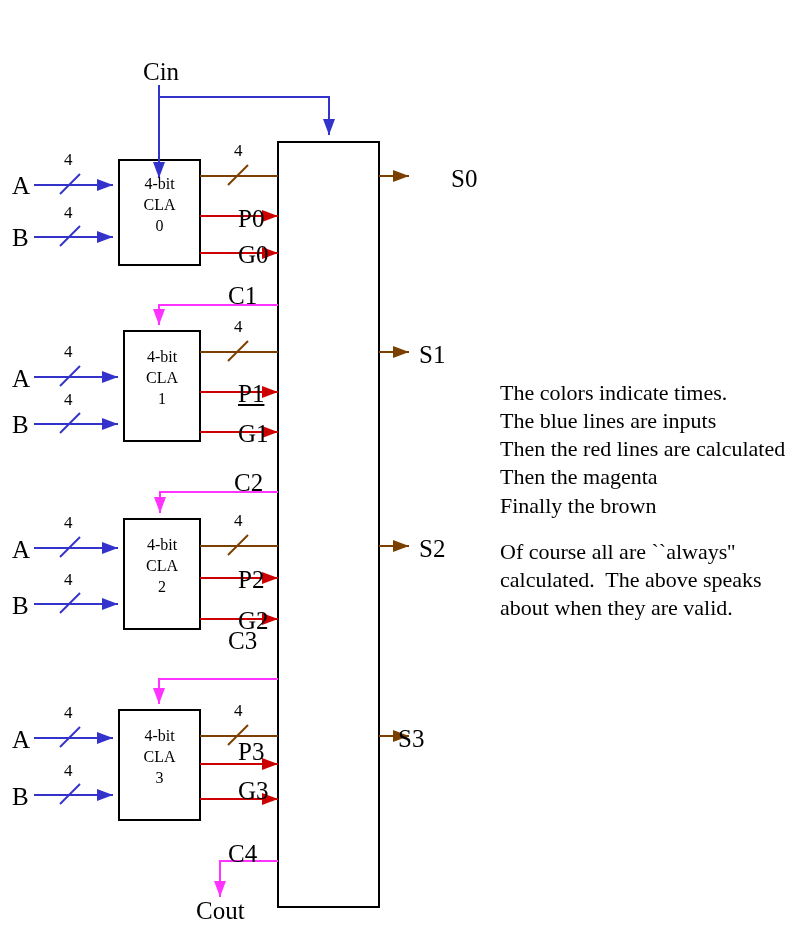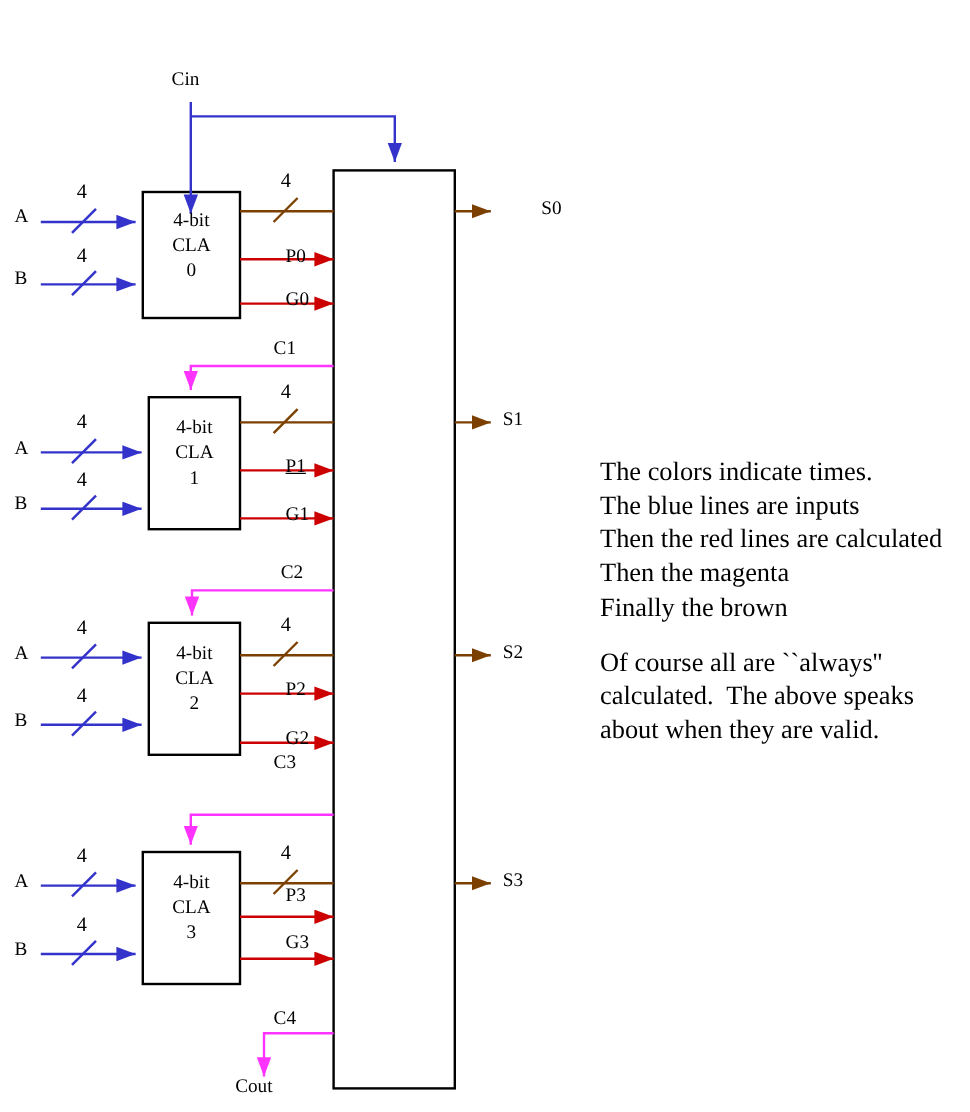--- a/index.html
+++ b/index.html
@@ -20,21 +20,21 @@
   svg.diagram {
     position: absolute;
     left: 0;
     top: 0;
     width: 808px;
     height: 927px;
   }
   .lbl {
     position: absolute;
     font-family: "Liberation Serif", serif;
-    font-size: 16px;
+    font-size: 25px;
     color: #000000;
     white-space: pre;
     line-height: 1.05;
   }
   .lbl.small {
     font-size: 17px;
   }
   .notes {
     position: absolute;
     font-family: "Liberation Serif", serif;
@@ -225,21 +225,21 @@
   <div class="lbl" style="left:228px; top:628px;">C3</div>
 
   <div class="blockname" style="left:119px; top:726px; width:81px;"><span>4-bit</span><br><span>CLA</span><br><span>3</span></div>
   <div class="lbl" style="left:12px; top:727px;">A</div>
   <div class="lbl" style="left:12px; top:784px;">B</div>
   <div class="lbl small" style="left:64px; top:704px;">4</div>
   <div class="lbl small" style="left:64px; top:762px;">4</div>
   <div class="lbl small" style="left:234px; top:702px;">4</div>
   <div class="lbl" style="left:238px; top:739px;">P3</div>
   <div class="lbl" style="left:238px; top:778px;">G3</div>
-  <div class="lbl" style="left:419px; top:726px;text-align:right;">S3</div>
+  <div class="lbl" style="left:398px; top:726px;text-align:right;">S3</div>
 
   <div class="lbl" style="left:228px; top:841px;">C4</div>
 
   <div class="notes" style="left:500px; top:379px;">The colors indicate times.
 The blue lines are inputs
 Then the red lines are calculated
 Then the magenta
 Finally the brown</div>
   <div class="notes" style="left:500px; top:538px;">Of course all are ``always''
 calculated.  The above speaks

